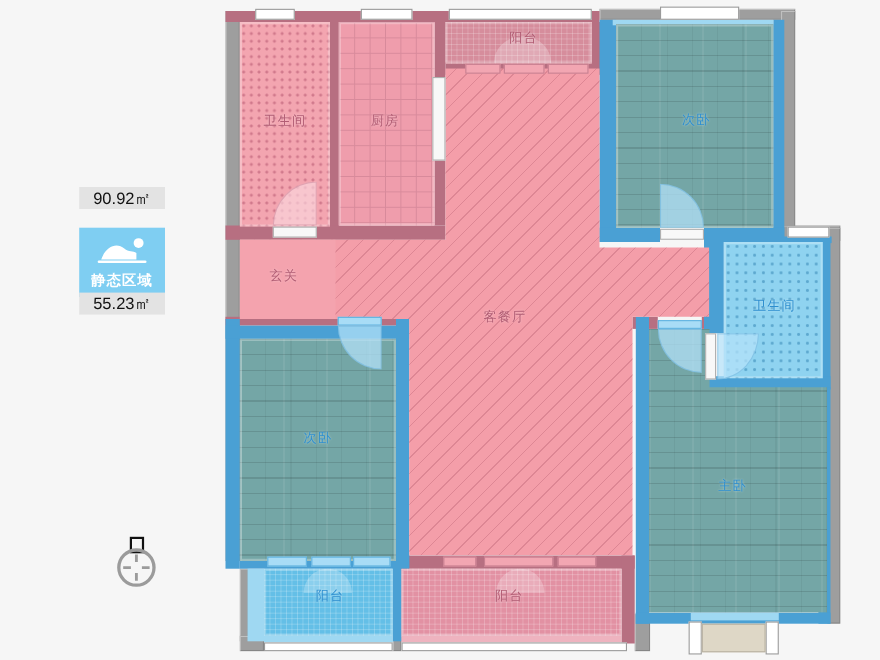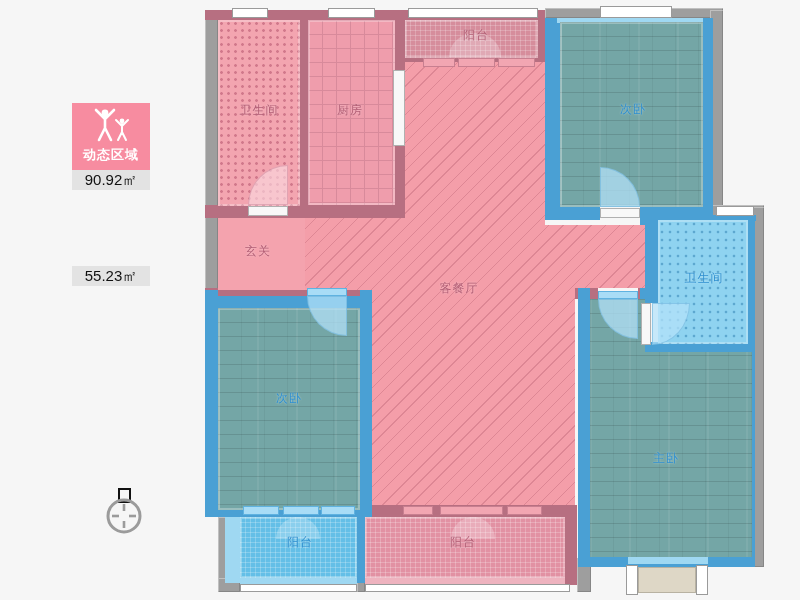--- a/index.html
+++ b/index.html
@@ -37,37 +37,32 @@
   .lg-card{position:absolute;width:78px;display:flex;flex-direction:column;align-items:center;justify-content:flex-end;}
   .lg-label{color:#fff;font-size:13px;font-weight:bold;letter-spacing:1px;margin-bottom:6px;}
   .lg-strip{position:absolute;width:78px;height:20px;background:#e3e3e3;display:flex;align-items:center;justify-content:center;font-size:15px;color:#111;}
   .lg-icon{flex:1;display:flex;align-items:center;justify-content:center;width:100%;}
 </style>
 </head>
 <body>
 
 <div class="stage">
 
-  <div class="lg-card" style="left:72px;top:103px;height:67px;background:#f78ca0;">
+  <div class="lg-strip" style="left:72px;top:170px;">90.92㎡</div>
+
+  <div class="lg-card" style="left:72px;top:207px;height:63px;background:#7fcef2;">
     <div class="lg-icon">
-      <svg width="44" height="34" viewBox="0 0 44 34">
-        <g stroke="#fff" stroke-width="2.6" fill="none" stroke-linecap="round">
-          <circle cx="16" cy="5" r="3.4" fill="#fff" stroke="none"></circle>
-          <path d="M16 9 L16 20 M7 2 L16 11 M25 2 L16 11 M16 20 L10 32 M16 20 L22 32"></path>
-        </g>
-        <g stroke="#fff" stroke-width="2" fill="none" stroke-linecap="round">
-          <circle cx="33" cy="13" r="2.4" fill="#fff" stroke="none"></circle>
-          <path d="M33 16 L33 24 M27 12 L33 18 M39 12 L33 18 M33 24 L29 32 M33 24 L37 32"></path>
-        </g>
+      <svg width="46" height="30" viewBox="0 0 46 30">
+        <circle cx="38" cy="9" r="4.5" fill="#fff"></circle>
+        <path d="M4 24 C8 12, 18 8, 25 14 C29 17.5, 33 16, 36 18 L36 24 Z" fill="#fff"></path>
+        <path d="M2 26 L44 26" stroke="#fff" stroke-width="2.4" stroke-linecap="round"></path>
       </svg>
     </div>
-    <div class="lg-label">动态区域</div>
+    <div class="lg-label">静态区域</div>
   </div>
-  <div class="lg-strip" style="left:72px;top:170px;">90.92㎡</div>
-
   <div class="lg-strip" style="left:72px;top:266px;">55.23㎡</div>
 
   <div class="abs" style="left:100px;top:482px;">
     <svg width="52" height="56" viewBox="0 0 52 56">
       <rect x="19" y="7" width="11" height="13" fill="none" stroke="#111" stroke-width="2"></rect>
       <circle cx="24" cy="34" r="16" fill="none" stroke="#9b9b9b" stroke-width="3"></circle>
       <g stroke="#9b9b9b" stroke-width="2.6">
         <line x1="24" y1="22" x2="24" y2="29"></line>
           <line x1="24" y1="39" x2="24" y2="46"></line>
         <line x1="12" y1="34" x2="19" y2="34"></line>
@@ -181,17 +176,17 @@
   <div class="curtain" style="left:473px;top:517px;width:22px;height:22px;border-radius:0 100% 0 0;"></div>
 
   <div class="rlabel lab-pink" style="left:259px;top:110px;">卫生间</div>
   <div class="rlabel lab-pink" style="left:350px;top:110px;">厨房</div>
   <div class="rlabel lab-pink" style="left:476px;top:35px;">阳台</div>
   <div class="rlabel lab-blue" style="left:633px;top:109px;">次卧</div>
   <div class="rlabel lab-blue" style="left:704px;top:278px;">卫生间</div>
   <div class="rlabel lab-pink" style="left:258px;top:251px;">玄关</div>
   <div class="rlabel lab-pink" style="left:459px;top:288px;">客餐厅</div>
   <div class="rlabel lab-blue" style="left:289px;top:398px;">次卧</div>
-  <div class="rlabel lab-blue" style="left:666px;top:458px;">主卧</div>
+  <div class="rlabel lab-blue" style="left:666px;top:442px;">主卧</div>
   <div class="rlabel lab-blue" style="left:300px;top:542px;">阳台</div>
   <div class="rlabel lab-pink" style="left:463px;top:542px;">阳台</div>
 
 </div>
 
 </body></html>

